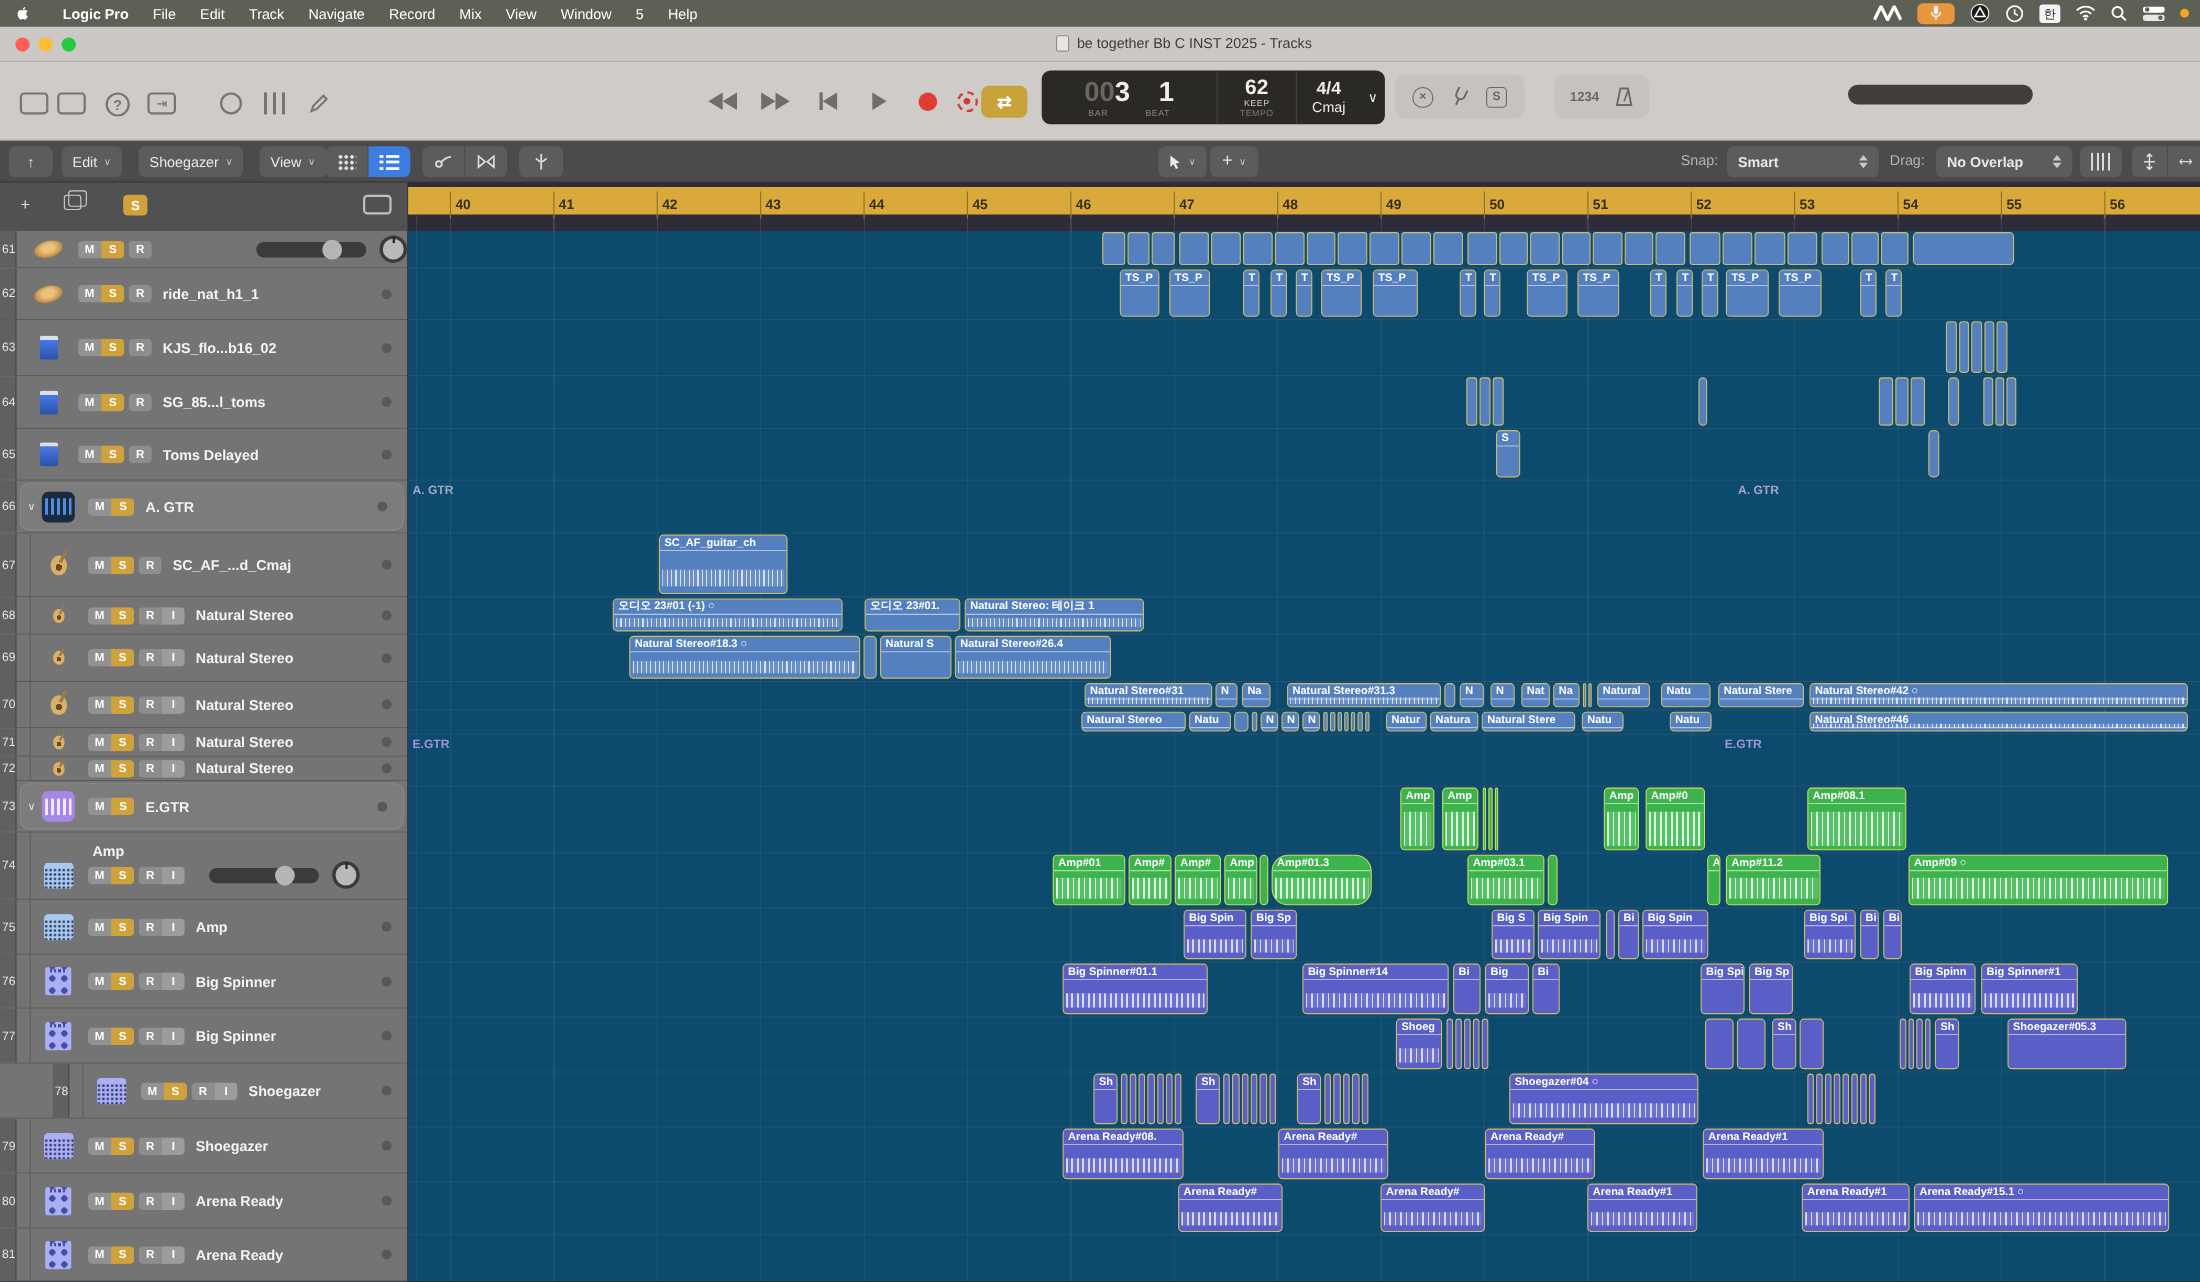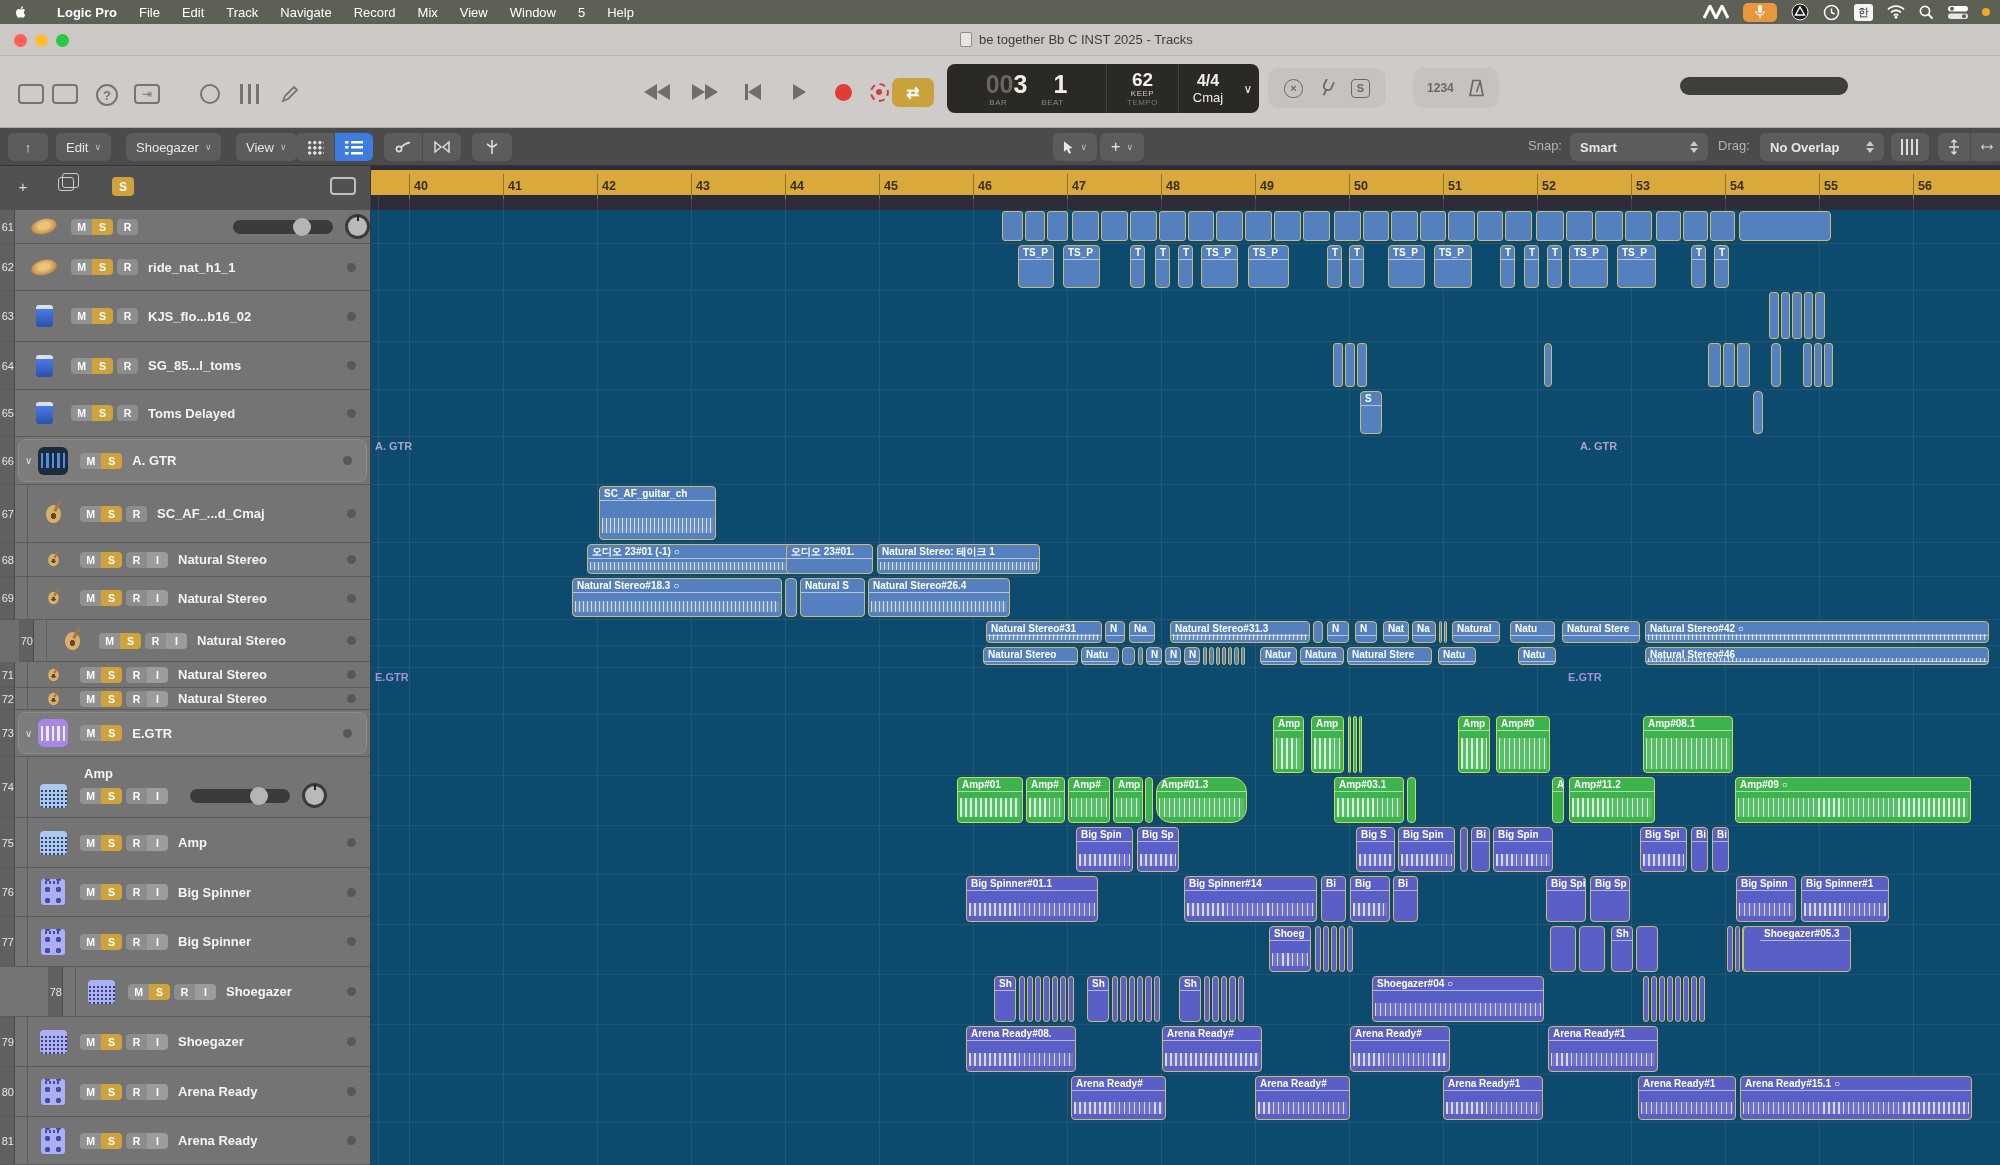--- a/index.html
+++ b/index.html
@@ -593,21 +593,21 @@
               </div>
               <div class="bpair">
                 <div class="b R">R</div>
                 <div class="b I">I</div>
               </div>
             </div>
             <div class="tname">Natural Stereo</div>
             <div class="tdot"></div>
           </div>
         </div>
-        <div class="trow child" style="height: 42px; margin-left: 19px;">
+        <div class="trow child" style="height: 42px;">
           <div class="tnum">70</div>
           <div class="tbody">
             <div class="ticon">
               <div class="ic-guitar"></div>
             </div>
             <div class="tbtns">
               <div class="bpair">
                 <div class="b M">M</div>
                 <div class="b S">S</div>
               </div>
@@ -980,21 +980,21 @@
           <div class="lanetext" style="left: 4px;">A. GTR</div>
           <div class="lanetext" style="left: 1209px;">A. GTR</div>
         </div>
         <div class="lanerow" style="position: relative; height: 58px; border-bottom: 1px solid rgba(120, 118, 140, 0.22);">
           <div class="region blue" style="left: 228px; width: 117px;">
             <div class="rlabel">SC_AF_guitar_ch</div>
             <div class="rwf"></div>
           </div>
         </div>
         <div class="lanerow" style="position: relative; height: 34px; border-bottom: 1px solid rgba(120, 118, 140, 0.22);">
-          <div class="region blue" style="left: 216px; width: 209px;">
+          <div class="region blue" style="left: 186px; width: 209px;">
             <div class="rlabel">오디오 23#01 (-1)   ○</div>
             <div class="rwf"></div>
           </div>
           <div class="region blue" style="left: 415px; width: 87px;">
             <div class="rlabel">오디오 23#01.</div>
           </div>
           <div class="region blue" style="left: 506px; width: 163px;">
             <div class="rlabel">Natural Stereo: 테이크 1</div>
             <div class="rwf"></div>
           </div>
@@ -1266,21 +1266,21 @@
           <div class="region indigo" style="left: 1265px; width: 22px;"></div>
           <div class="cellgroup indigo" style="left: 1356px; width: 28px;">
             <div class="cell"></div>
             <div class="cell"></div>
             <div class="cell"></div>
             <div class="cell"></div>
           </div>
           <div class="region indigo" style="left: 1388px; width: 22px;">
             <div class="rlabel">Sh</div>
           </div>
-          <div class="region indigo" style="left: 1372px; width: 108px; padding-left: 16px;">
+          <div class="region indigo" style="left: 1454px; width: 108px;">
             <div class="rlabel">Shoegazer#05.3</div>
           </div>
         </div>
         <div class="lanerow" style="position: relative; height: 50px; border-bottom: 1px solid rgba(120, 118, 140, 0.22);">
           <div class="region indigo" style="left: 623px; width: 22px;">
             <div class="rlabel">Sh</div>
           </div>
           <div class="cellgroup indigo" style="left: 648px; width: 55px;">
             <div class="cell"></div>
             <div class="cell"></div>

